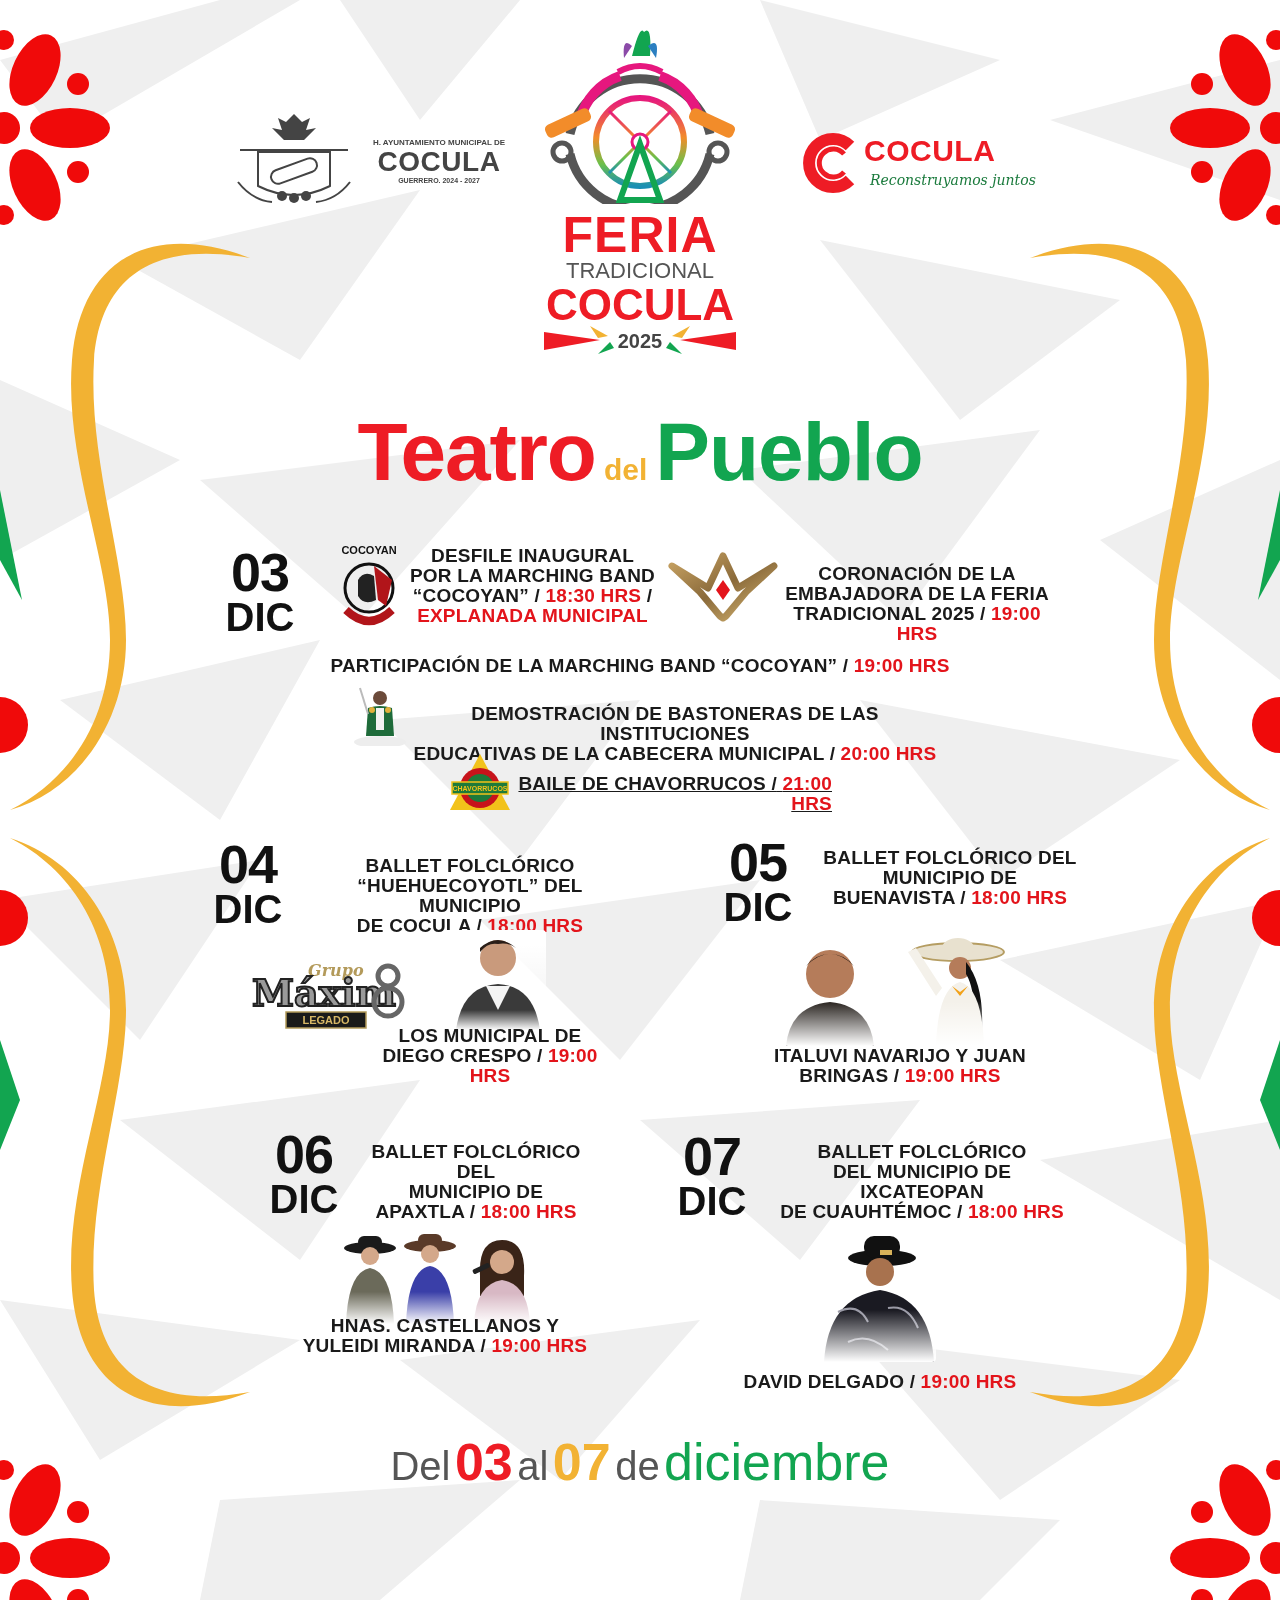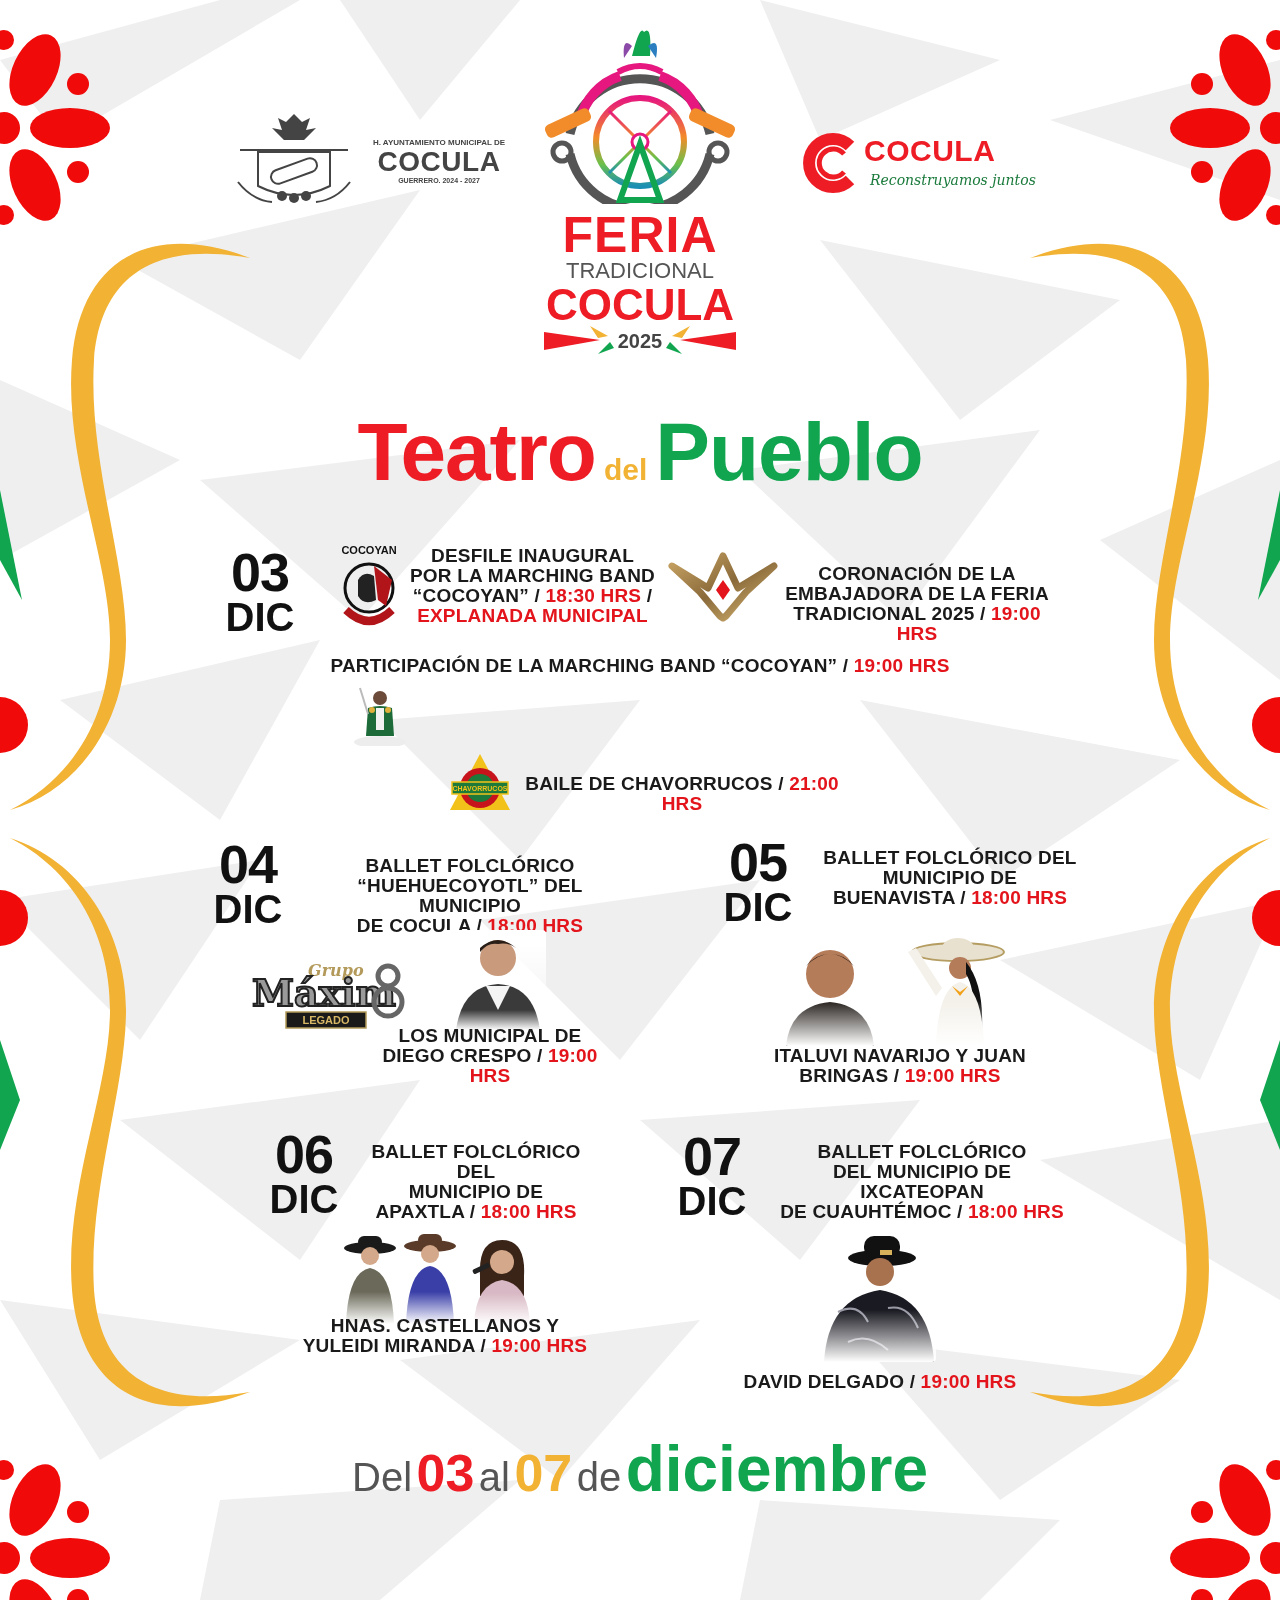--- a/index.html
+++ b/index.html
@@ -15,21 +15,21 @@
   .day .mon{font-size:40px;display:block;margin-top:2px;}
   .photo{position:absolute;border-radius:4px;overflow:hidden;}
   .title{position:absolute;left:0;width:1280px;top:405px;text-align:center;font-family:"Liberation Sans",sans-serif;font-weight:700;}
   .title .t1{color:#ee1c25;font-size:82px;letter-spacing:-1px;}
   .title .t2{color:#f2b233;font-size:30px;margin:0 8px;}
   .title .t3{color:#12a550;font-size:82px;letter-spacing:-1px;}
   .footer{position:absolute;left:0;width:1280px;top:1432px;text-align:center;font-family:"Liberation Sans",sans-serif;font-weight:700;}
   .footer .g{color:#555;font-size:40px;font-weight:400;}
   .footer .r{color:#ee1c25;font-size:52px;font-weight:900;}
   .footer .y{color:#f2b233;font-size:52px;font-weight:900;}
-  .footer .gr{color:#12a550;font-size:64px;font-weight:700;}
+  .footer .gr{color:#12a550;font-size:52px;font-weight:400;}
 </style>
 </head>
 <body>
 
 <svg class="bg" width="1280" height="1600" viewBox="0 0 1280 1600">
   <rect width="1280" height="1600" fill="#ffffff"></rect>
   <g fill="#efefef">
     <polygon points="0,60 220,0 300,0 60,140"></polygon>
     <polygon points="340,0 520,0 420,120"></polygon>
     <polygon points="760,0 1000,60 820,140"></polygon>
@@ -253,30 +253,34 @@
   <svg class="abs" width="56" height="62" viewBox="0 0 56 62" style="left:350px;top:684px;">
     <ellipse cx="30" cy="58" rx="26" ry="6" fill="#ededed"></ellipse>
     <circle cx="30" cy="14" r="7" fill="#6b4a3a"></circle>
     <path d="M18,24 Q30,20 42,24 L44,52 L16,52 Z" fill="#1e6b3a"></path>
     <rect x="26" y="24" width="8" height="22" fill="#f2f2f2"></rect>
     <line x1="10" y1="4" x2="18" y2="30" stroke="#bbb" stroke-width="2"></line>
     <circle cx="22" cy="26" r="3" fill="#e1b03a"></circle>
       <circle cx="38" cy="26" r="3" fill="#e1b03a"></circle>
   </svg>
 
+  <div class="abs ev" style="left:405px;top:704px;width:540px;">
+    <div>DEMOSTRACIÓN DE BASTONERAS DE LAS INSTITUCIONES</div>
+    <div><span>EDUCATIVAS DE LA CABECERA MUNICIPAL /</span> <span class="time">20:00 HRS</span></div>
+  </div>
 
   <svg class="abs" width="64" height="64" viewBox="0 0 64 64" style="left:448px;top:752px;">
     <polygon points="32,2 62,58 2,58" fill="#f2c21a"></polygon>
     <circle cx="32" cy="36" r="20" fill="#c7131b"></circle>
     <circle cx="32" cy="36" r="14" fill="#1e7a3a"></circle>
     <rect x="4" y="30" width="56" height="12" fill="#1e7a3a" stroke="#f2c21a" stroke-width="1.5"></rect>
     <text x="32" y="39" font-size="7" font-weight="700" text-anchor="middle" fill="#f2c21a" font-family="Liberation Sans, sans-serif">CHAVORRUCOS</text>
   </svg>
 
-  <div class="abs ev" style="left:512px;top:774px;width:340px;text-align:center;">
+  <div class="abs ev" style="left:492px;top:774px;width:340px;text-align:right;text-decoration:underline;">
     <span>BAILE DE CHAVORRUCOS /</span>
     <span class="time">21:00 HRS</span>
   </div>
 
   <div class="abs day" style="left:206px;top:840px;width:84px;">
     <span class="num">04</span>
     <span class="mon">DIC</span>
   </div>
 
   <div class="abs ev" style="left:320px;top:856px;width:300px;">

